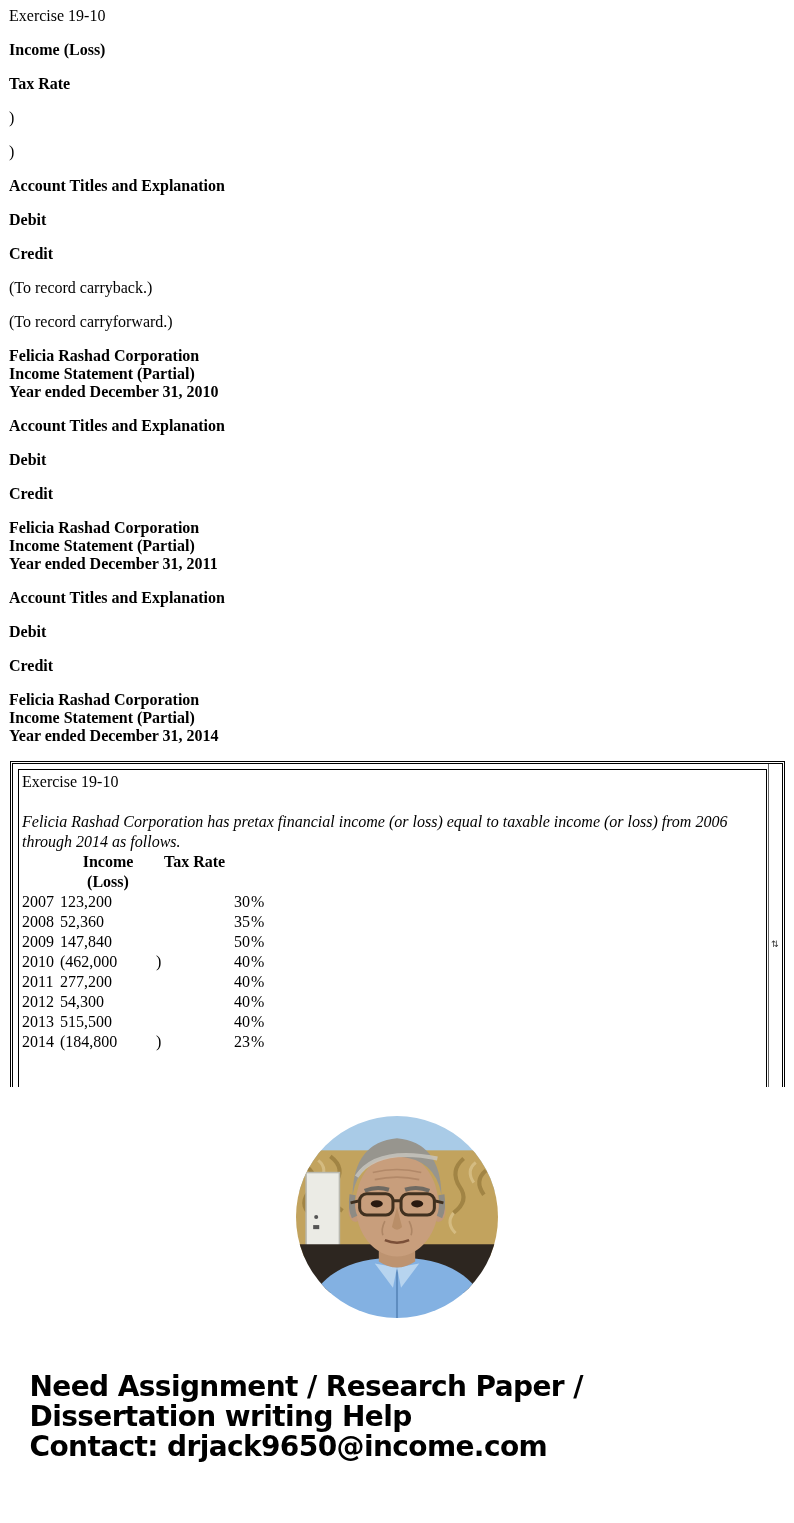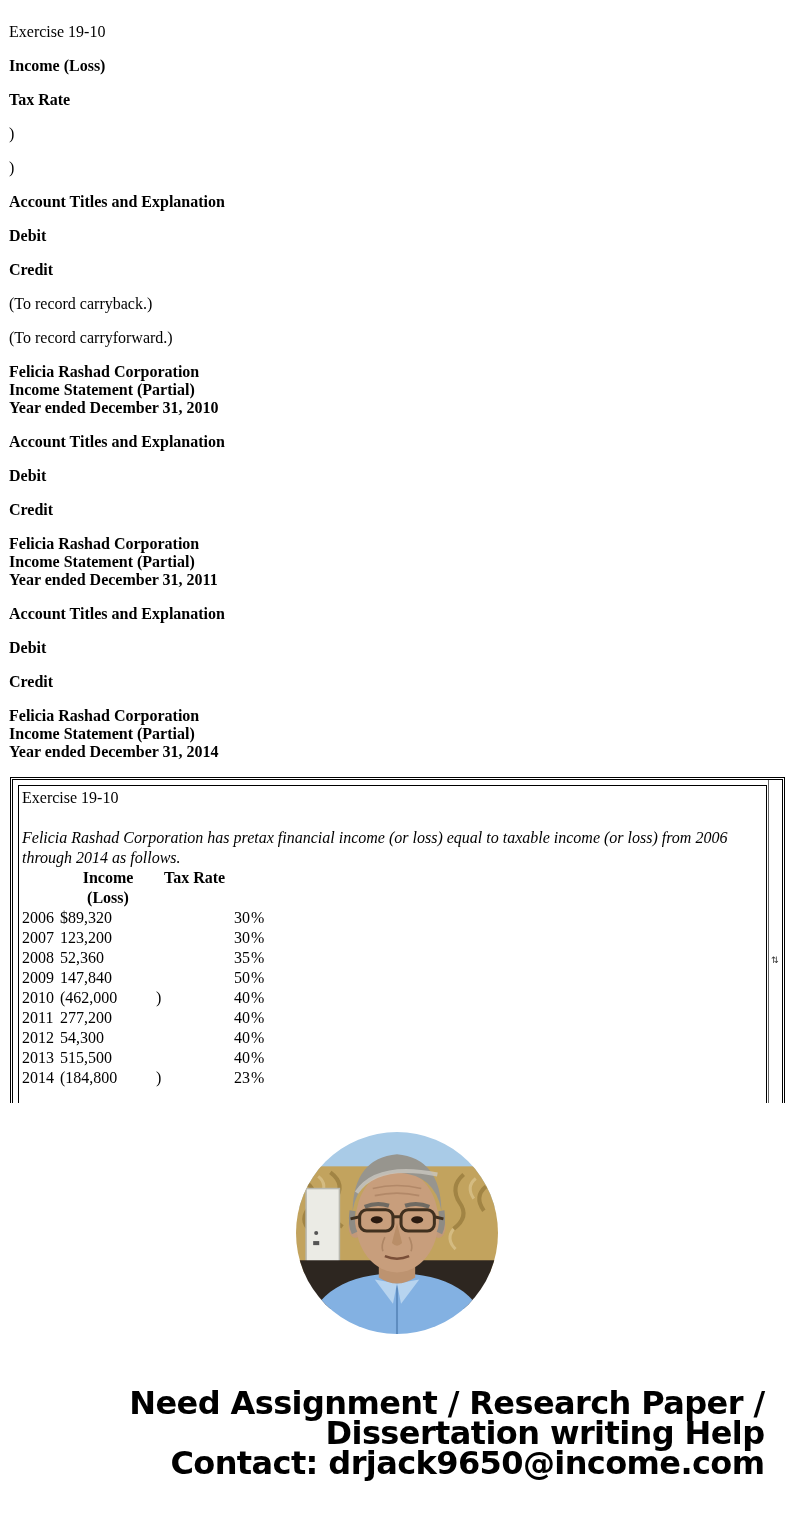--- a/index.html
+++ b/index.html
@@ -1,17 +1,17 @@
 <!DOCTYPE html>
 <html><head>
 <meta charset="utf-8">
 <style>
   html,body{margin:0;padding:0;background:#ffffff;}
   body{width:794px;height:1523px;overflow:hidden;color:#000;}
-  .page{padding:23px 9px 0 9px;font-family:"Liberation Serif","DejaVu Serif",serif;font-size:16px;line-height:18px;}
+  .page{padding:7px 9px 0 9px;font-family:"Liberation Serif","DejaVu Serif",serif;font-size:16px;line-height:18px;}
   .tp{margin:0 0 16px 0;white-space:pre-line;}
   .b{font-weight:bold;}
 
   
   .workbox-clip{margin-left:1px;width:775px;height:326px;overflow:hidden;}
   .workbox{border:3px double #000;display:flex;align-items:stretch;background:#fff;}
   .workbox-content{flex:1;padding:5px 1px 5px 5px;}
   .workbox-inner{border:1px solid #000;padding:2px 3px 10px 3px;font-size:16px;line-height:20px;min-height:330px;}
   .wb-title{margin:0 0 20px 0;}
   .wb-intro{margin:0;font-style:italic;}
@@ -26,23 +26,23 @@
   .th-rate{font-weight:bold;padding-left:8px !important;}
   .wb-scrollcol{width:13px;border-left:1px solid #666;position:relative;background:#fff;}
   .wb-scroll-mark{position:absolute;left:2px;top:176px;font-size:9px;line-height:9px;color:#333;font-family:"DejaVu Sans",sans-serif;}
 
   
   .avatar-wrap{margin-top:29px;text-align:center;}
   .avatar{display:inline-block;width:202px;height:202px;border-radius:50%;overflow:hidden;}
   .avatar svg{display:block;}
 
   
-  .footer{margin:50px auto 0 auto;max-width:735px;text-align:right;
+  .footer{margin:50px auto 0 auto;max-width:735px;text-align:left;
           font-family:"DejaVu Sans","Liberation Sans",sans-serif;
-          font-weight:700;font-size:32px;line-height:30px;letter-spacing:-0.6px;}
+          font-weight:700;font-size:28px;line-height:30px;letter-spacing:-0.6px;}
   .footer div{margin:0;}
 </style>
 </head>
 <body>
 
 <div class="page">
 
   <p class="tp">Exercise 19-10</p>
   <p class="tp b">Income (Loss)</p>
   <p class="tp b">Tax Rate</p>
@@ -77,27 +77,20 @@
           <p class="wb-intro">Felicia Rashad Corporation has pretax financial income (or loss) equal to taxable income (or loss) from 2006 through 2014 as follows.</p>
 
           <table class="wb-table">
             <tbody>
                 <tr>
               <td class="col-year"></td>
               <td class="col-income th-income">Income (Loss)</td>
               <td class="th-rate" colspan="3">Tax Rate</td>
             </tr>
             <tr>
-              <td class="col-year">2006</td>
-              <td class="col-income">$89,320</td>
-              <td class="col-paren"></td>
-              <td class="col-rate">30</td>
-              <td class="col-pct">%</td>
-            </tr>
-            <tr>
               <td class="col-year">2007</td>
               <td class="col-income">123,200</td>
               <td class="col-paren"></td>
               <td class="col-rate">30</td>
               <td class="col-pct">%</td>
             </tr>
             <tr>
               <td class="col-year">2008</td>
               <td class="col-income">52,360</td>
               <td class="col-paren"></td>

